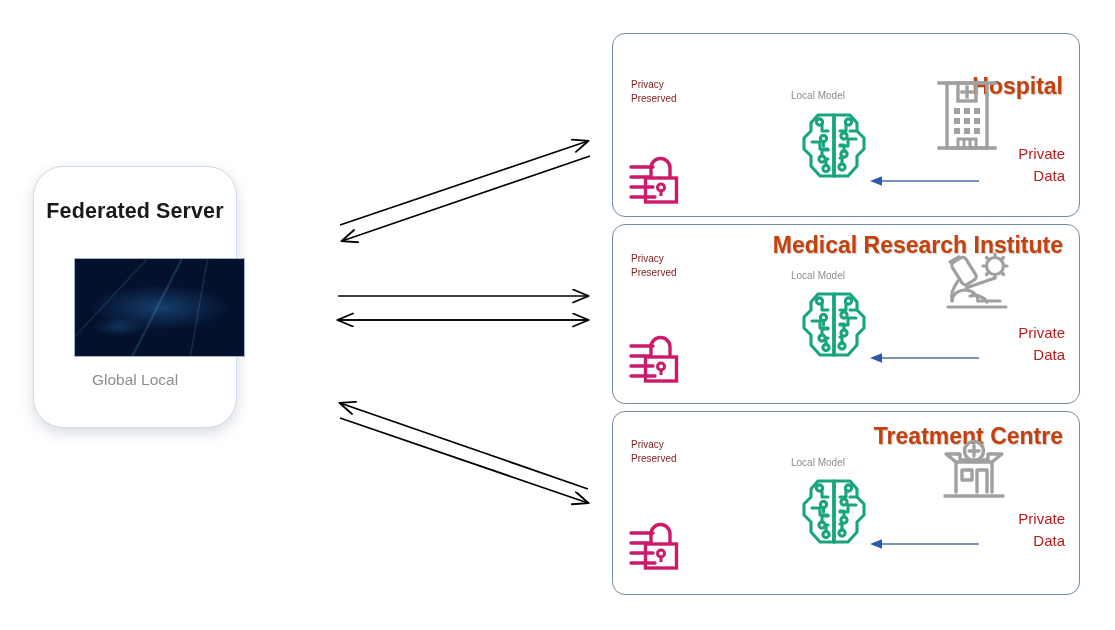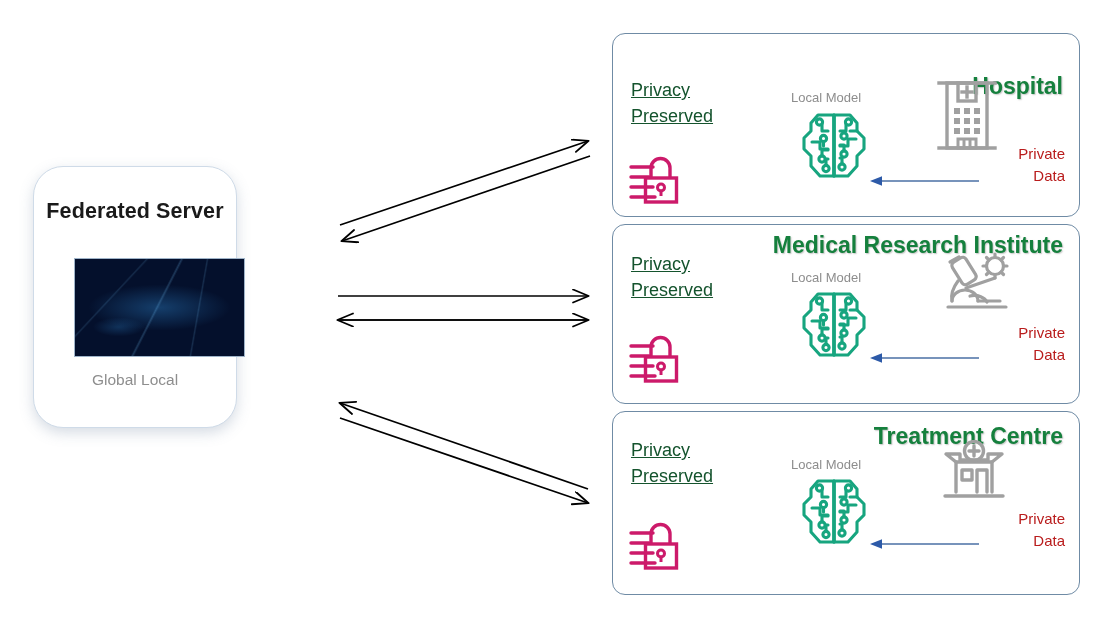--- a/index.html
+++ b/index.html
@@ -71,37 +71,37 @@
     border:1.6px solid #6f8ba5;
     border-radius:13px;
     box-sizing:border-box;
   }
   .panel.p0{top:33px;height:184px;}
   .panel.p1{top:224px;height:180px;}
   .panel.p2{top:411px;height:184px;}
 
   .panel-title{
     position:absolute;right:16px;
-    font-size:23px;font-weight:bold;color:#15803d;
+    font-size:23px;font-weight:bold;color:#c2410c;
     white-space:nowrap;
     text-shadow:1px 1px 1.4px rgba(150,150,150,.55);
   }
   .p0 .panel-title{top:39px;}
   .p1 .panel-title{top:7px;}
   .p2 .panel-title{top:11px;margin-left:35px;}
 
   .privacy-label{
     position:absolute;left:18px;top:44px;
-    font-size:18px;color:#14532d;line-height:1.42;text-decoration:underline;
+    font-size:10px;color:#7f1d1d;line-height:1.42;
   }
   .p1 .privacy-label{top:27px;}
   .p2 .privacy-label{top:26px;}
 
   .local-label{
-    position:absolute;font-size:13px;color:#8d8d8d;white-space:nowrap;
+    position:absolute;font-size:10px;color:#8d8d8d;white-space:nowrap;
   }
   .p0 .local-label{left:178px;top:56px;}
   .p1 .local-label{left:178px;top:45px;}
   .p2 .local-label{left:178px;top:45px;}
 
   .privacy-icon{position:absolute;left:16px;}
   .p0 .privacy-icon{top:122px;}
   .p1 .privacy-icon{top:110px;}
   .p2 .privacy-icon{top:110px;}
 

